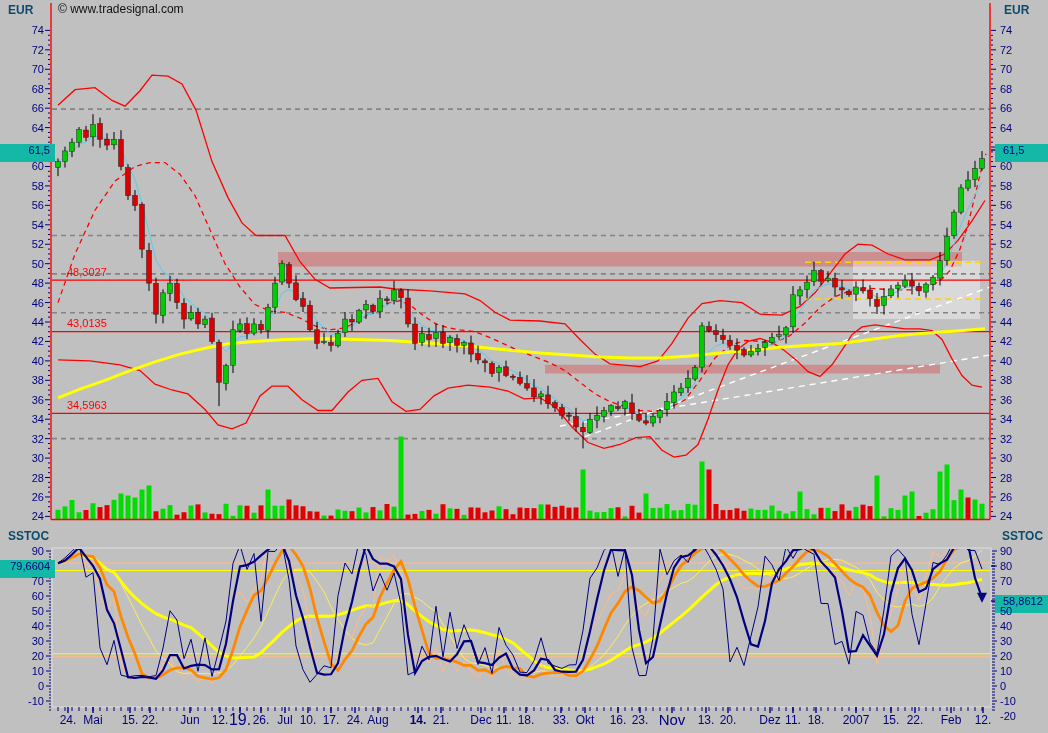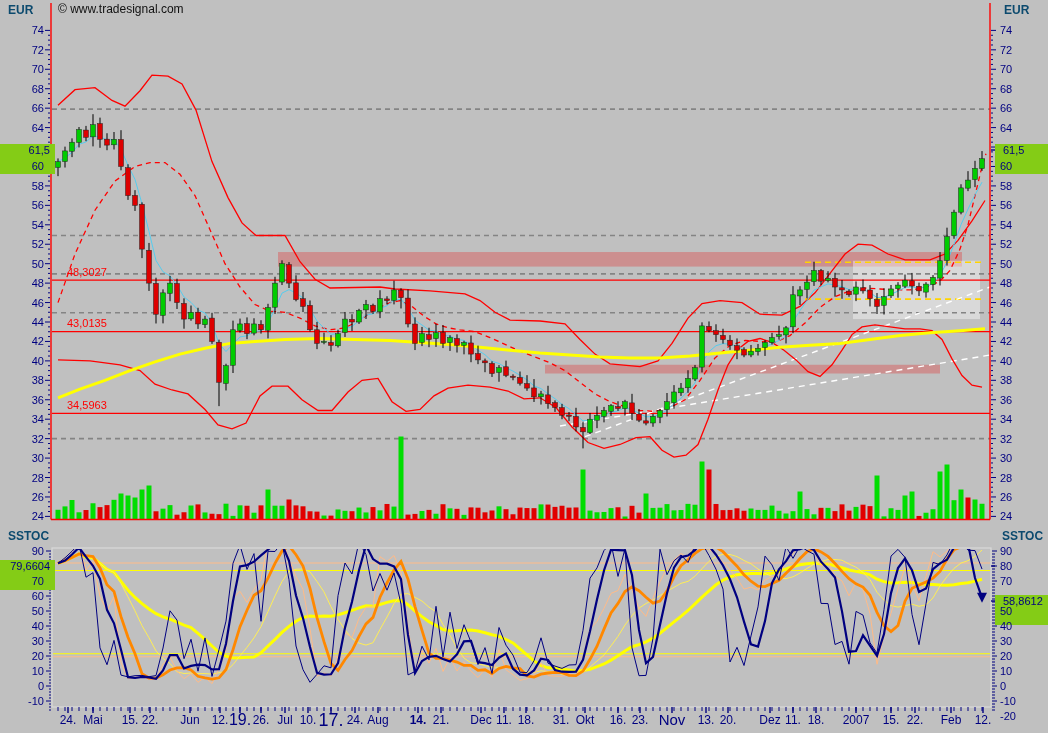--- a/index.html
+++ b/index.html
@@ -3,22 +3,22 @@
 <meta charset="utf-8">
 <style>
   html,body{margin:0;padding:0;background:#c0c0c0;}
   #stage{position:relative;width:1048px;height:733px;background:#c0c0c0;overflow:hidden;
          font-family:"Liberation Sans",sans-serif;}
   #gfx{position:absolute;left:0;top:0;}
   .lbl{position:absolute;font:11px "Liberation Sans",sans-serif;color:#000080;white-space:nowrap;line-height:12px;}
   .title{font:bold 12px "Liberation Sans",sans-serif;color:#0c4a6e;}
   .copyright{font:12px "Liberation Sans",sans-serif;color:#111;}
   .srlabel{position:absolute;font:11px "Liberation Sans",sans-serif;color:#ff0000;white-space:nowrap;}
-  .pricebox{position:absolute;background:#84cc16;color:#000080;font:11px "Liberation Sans",sans-serif;
-            height:30px;line-height:13px;}
+  .pricebox{position:absolute;background:#14b8a6;color:#000080;font:11px "Liberation Sans",sans-serif;
+            height:18px;line-height:13px;}
   .pricebox.left{left:0;width:50px;text-align:right;padding-right:5px;}
   .pricebox.right{left:995px;width:53px;text-align:left;padding-left:8px;}
   .watermark{position:absolute;left:805px;top:440px;width:138px;height:23px;background:#cbcbcb;
              border:2px solid #222;color:#6e6e6e;font:13px "Liberation Sans",sans-serif;
              text-align:center;line-height:23px;}
   .axis-col{position:absolute;left:0;top:0;width:100%;height:100%;pointer-events:none;}
 </style>
 </head>
 <body>
 
@@ -1047,29 +1047,29 @@
       <div class="lbl" style="left: 68px; top: 714px; transform: translateX(-50%); font-size: 12px;">24.</div>
       <div class="lbl" style="left: 93px; top: 714px; transform: translateX(-50%); font-size: 12px;">Mai</div>
       <div class="lbl" style="left: 130px; top: 714px; transform: translateX(-50%); font-size: 12px;">15.</div>
       <div class="lbl" style="left: 150px; top: 714px; transform: translateX(-50%); font-size: 12px;">22.</div>
       <div class="lbl" style="left: 190px; top: 714px; transform: translateX(-50%); font-size: 12px;">Jun</div>
       <div class="lbl" style="left: 220px; top: 714px; transform: translateX(-50%); font-size: 12px;">12.</div>
       <div class="lbl" style="left: 240px; top: 714px; transform: translateX(-50%); font-size: 16px;">19.</div>
       <div class="lbl" style="left: 261px; top: 714px; transform: translateX(-50%); font-size: 12px;">26.</div>
       <div class="lbl" style="left: 285px; top: 714px; transform: translateX(-50%); font-size: 12px;">Jul</div>
       <div class="lbl" style="left: 308px; top: 714px; transform: translateX(-50%); font-size: 12px;">10.</div>
-      <div class="lbl" style="left: 331px; top: 714px; transform: translateX(-50%); font-size: 18px;">17.</div>
+      <div class="lbl" style="left: 331px; top: 714px; transform: translateX(-50%); font-size: 12px;">17.</div>
       <div class="lbl" style="left: 355px; top: 714px; transform: translateX(-50%); font-size: 12px;">24.</div>
       <div class="lbl" style="left: 378px; top: 714px; transform: translateX(-50%); font-size: 12px;">Aug</div>
       <div class="lbl" style="left: 418px; top: 714px; transform: translateX(-50%); font-size: 12px; font-weight: bold;">14.</div>
       <div class="lbl" style="left: 441px; top: 714px; transform: translateX(-50%); font-size: 12px;">21.</div>
       <div class="lbl" style="left: 481px; top: 714px; transform: translateX(-50%); font-size: 12px;">Dec</div>
       <div class="lbl" style="left: 504px; top: 714px; transform: translateX(-50%); font-size: 12px;">11.</div>
       <div class="lbl" style="left: 526px; top: 714px; transform: translateX(-50%); font-size: 12px;">18.</div>
-      <div class="lbl" style="left: 561px; top: 714px; transform: translateX(-50%); font-size: 12px;">31.</div>
+      <div class="lbl" style="left: 561px; top: 714px; transform: translateX(-50%); font-size: 12px;">33.</div>
       <div class="lbl" style="left: 585px; top: 714px; transform: translateX(-50%); font-size: 12px;">Okt</div>
       <div class="lbl" style="left: 618px; top: 714px; transform: translateX(-50%); font-size: 12px;">16.</div>
       <div class="lbl" style="left: 640px; top: 714px; transform: translateX(-50%); font-size: 12px;">23.</div>
       <div class="lbl" style="left: 672px; top: 714px; transform: translateX(-50%); font-size: 15px;">Nov</div>
       <div class="lbl" style="left: 706px; top: 714px; transform: translateX(-50%); font-size: 12px;">13.</div>
       <div class="lbl" style="left: 728px; top: 714px; transform: translateX(-50%); font-size: 12px;">20.</div>
       <div class="lbl" style="left: 770px; top: 714px; transform: translateX(-50%); font-size: 12px;">Dez</div>
       <div class="lbl" style="left: 793px; top: 714px; transform: translateX(-50%); font-size: 12px;">11.</div>
       <div class="lbl" style="left: 816px; top: 714px; transform: translateX(-50%); font-size: 12px;">18.</div>
       <div class="lbl" style="left: 856px; top: 714px; transform: translateX(-50%); font-size: 12px;">2007</div>

